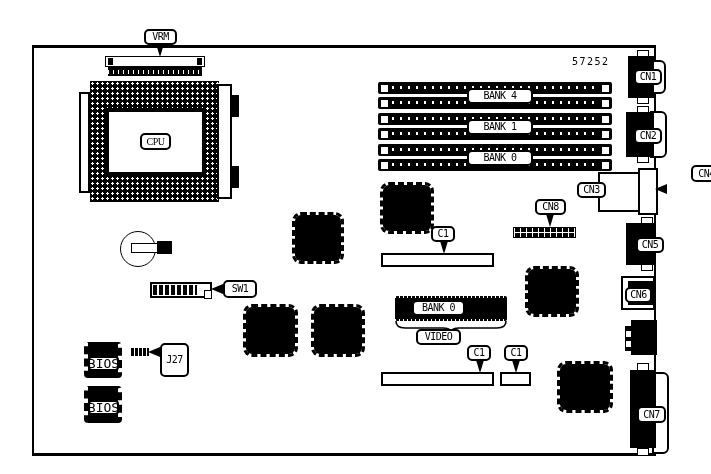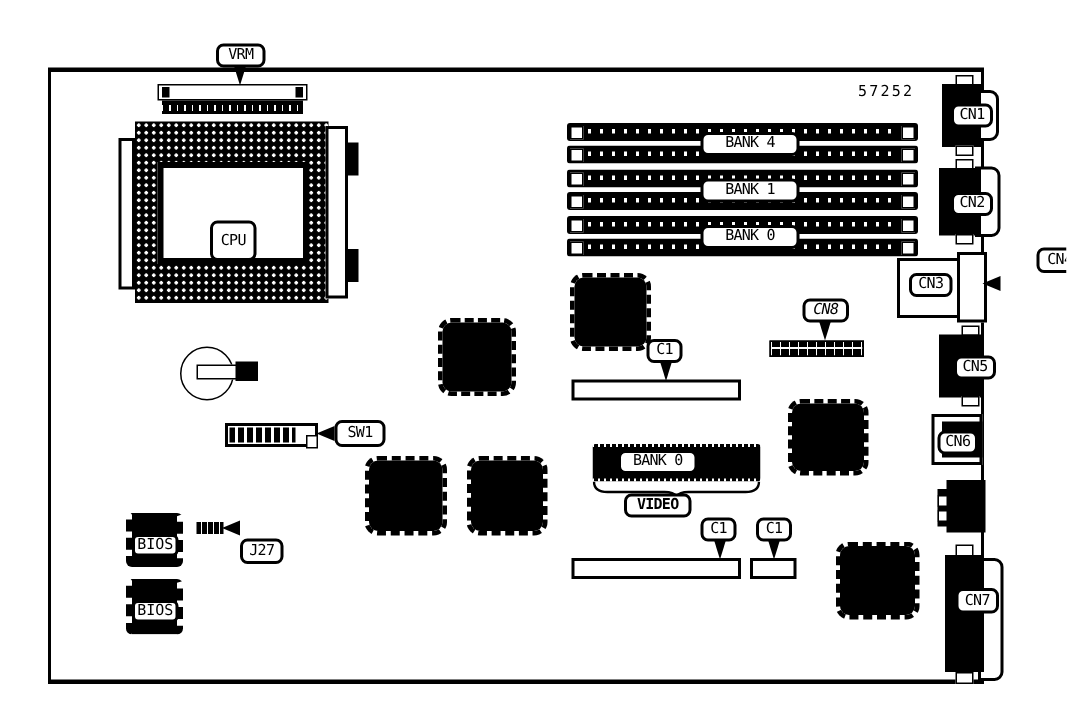--- a/index.html
+++ b/index.html
@@ -46,21 +46,21 @@
         background:#fff; border:1px solid #000; }
   .simm::before { left:2px; } .simm::after { right:2px; }
 
   
   .qfp { position:absolute; background:#000; background-clip:padding-box;
          border:3px dashed #000; border-radius:9px; }
   
   .dip { position:absolute; background:#000; background-clip:padding-box;
          border-left:4px dashed #000; border-right:4px dashed #000; border-radius:4px; }
   .chip-tag { position:absolute; display:flex; align-items:center; justify-content:center;
-         background:#fff; border:2px solid #000; border-radius:4px; font-size:10px; line-height:1; z-index:6; }
+         background:#fff; border:2px solid #000; border-radius:4px; font-size:13px; line-height:1; z-index:6; }
 
   
   .wslot { position:absolute; background:#fff; border:2px solid #000; }
 
   
   .hdr { position:absolute; background-color:#000; border:1px solid #000;
          background-image: repeating-linear-gradient(90deg, #fff 0 1px, rgba(0,0,0,0) 1px 6px),
                            linear-gradient(180deg, rgba(0,0,0,0) 40%, #fff 40%, #fff 55%, rgba(0,0,0,0) 55%); }
 
   
@@ -105,21 +105,21 @@
   <div class="pd" style="left:156px; top:44px;"></div>
   <div class="vrm-bar" style="left:105px; top:56px; width:100px; height:11px;"></div>
   <div class="pin-strip" style="left:108px; top:67px; width:94px; height:9px;"></div>
 
   <div class="cpu-socket" style="left:90px; top:81px; width:129px; height:121px;"></div>
   <div class="zif-strip" style="left:79px; top:92px; width:11px; height:101px;"></div>
   <div class="zif-strip" style="left:217px; top:84px; width:15px; height:115px;"></div>
   <div class="zif-pin" style="left:231px; top:95px; width:8px; height:22px;"></div>
   <div class="zif-pin" style="left:231px; top:166px; width:8px; height:22px;"></div>
   <div class="cpu-inner" style="left:105px; top:108px; width:101px; height:68px;"></div>
-  <div class="cal" style="left:140px; top:147px; width:31px; height:27px;">CPU</div>
+  <div class="cal" style="left:140px; top:133px; width:31px; height:17px;font-family:Liberation Serif, serif;">CPU</div>
 
   <div class="simm" style="left:378px; top:82px;  width:234px;"></div>
   <div class="simm" style="left:378px; top:97px;  width:234px;"></div>
   <div class="simm" style="left:378px; top:113px; width:234px;"></div>
   <div class="simm" style="left:378px; top:128px; width:234px;"></div>
   <div class="simm" style="left:378px; top:144px; width:234px;"></div>
   <div class="simm" style="left:378px; top:159px; width:234px;"></div>
   <div class="cal" style="left:467px; top:88px;  width:66px; height:16px;">BANK 4</div>
   <div class="cal" style="left:467px; top:119px; width:66px; height:16px;text-align:center;">BANK 1</div>
   <div class="cal" style="left:467px; top:150px; width:66px; height:16px;">BANK 0</div>
@@ -131,21 +131,21 @@
   <div class="cal" style="left:634px; top:69px; width:28px; height:16px;">CN1</div>
 
   <div class="tab" style="left:637px; top:106px; width:12px; height:7px;"></div>
   <div class="dsub" style="left:650px; top:111px; width:17px; height:47px;"></div>
   <div class="blk" style="left:626px; top:112px; width:28px; height:45px;"></div>
   <div class="tab" style="left:637px; top:156px; width:12px; height:7px;"></div>
   <div class="cal" style="left:634px; top:128px; width:28px; height:16px;">CN2</div>
 
   <div class="wbox" style="left:638px; top:168px; width:20px; height:47px;"></div>
   <div class="wbox" style="left:598px; top:172px; width:42px; height:40px;"></div>
-  <div class="cal" style="left:606px; top:182px; width:29px; height:16px;">CN3</div>
+  <div class="cal" style="left:577px; top:182px; width:29px; height:16px;">CN3</div>
   <div class="pl" style="left:655px; top:184px;"></div>
   <div class="cal" style="left:667px; top:165px; width:31px; height:17px;margin-left:24px;">CN4</div>
 
   <div class="tab" style="left:641px; top:217px; width:12px; height:7px;"></div>
   <div class="blk" style="left:626px; top:223px; width:30px; height:42px;"></div>
   <div class="tab" style="left:641px; top:264px; width:12px; height:7px;"></div>
   <div class="cal" style="left:636px; top:237px; width:28px; height:16px;">CN5</div>
 
   <div class="wbox" style="left:621px; top:276px; width:34px; height:34px;"></div>
   <div class="blk" style="left:628px; top:281px; width:27px; height:24px;"></div>
@@ -153,23 +153,23 @@
 
   <div class="blk" style="left:631px; top:320px; width:26px; height:35px;"></div>
   <div class="blk" style="left:625px; top:326px; width:8px; height:25px;"></div>
   <div class="tab" style="left:625px; top:330px; width:7px; height:8px;"></div>
   <div class="tab" style="left:625px; top:340px; width:7px; height:8px;"></div>
 
   <div class="tab" style="left:637px; top:363px; width:12px; height:8px;"></div>
   <div class="dsub" style="left:652px; top:372px; width:17px; height:82px;"></div>
   <div class="blk" style="left:630px; top:370px; width:26px; height:78px;"></div>
   <div class="tab" style="left:637px; top:448px; width:12px; height:8px;"></div>
-  <div class="cal" style="left:637px; top:392px; width:29px; height:17px;">CN7</div>
-
-  <div class="cal" style="left:535px; top:199px; width:31px; height:16px;font-style:italic;">CN8</div>
+  <div class="cal" style="left:637px; top:406px; width:29px; height:17px;">CN7</div>
+
+  <div class="cal" style="left:535px; top:199px; width:31px; height:16px;">CN8</div>
   <div class="pd" style="left:546px; top:214px;"></div>
   <div class="hdr" style="left:513px; top:227px; width:63px; height:11px;"></div>
 
   <div class="qfp" style="left:292px; top:212px; width:52px; height:52px;"></div>
   <div class="qfp" style="left:380px; top:182px; width:54px; height:52px;"></div>
   <div class="qfp" style="left:243px; top:304px; width:55px; height:53px;"></div>
   <div class="qfp" style="left:311px; top:304px; width:54px; height:53px;"></div>
   <div class="qfp" style="left:525px; top:266px; width:54px; height:51px;"></div>
   <div class="qfp" style="left:557px; top:361px; width:56px; height:52px;"></div>
 
@@ -185,33 +185,33 @@
   <div class="pd" style="left:512px; top:360px;"></div>
   <div class="wslot" style="left:500px; top:372px; width:31px; height:14px;"></div>
 
   <div class="vmod" style="left:395px; top:296px; width:112px; height:25px;"></div>
   <div class="cal" style="left:412px; top:300px; width:53px; height:16px;">BANK 0</div>
   <div class="abs" style="left:395px; top:321px; width:112px; height:10px; z-index:4;">
     <svg width="112" height="10" viewBox="0 0 112 10">
       <path d="M1,0 Q1,7 10,7 L48,7 Q54,7 56,10 Q58,7 64,7 L102,7 Q111,7 111,0" fill="none" stroke="#000" stroke-width="1.6"></path>
     </svg>
   </div>
-  <div class="cal" style="left:416px; top:329px; width:45px; height:16px;font-weight:bold;">VIDEO</div>
+  <div class="cal" style="left:416px; top:329px; width:45px; height:16px;">VIDEO</div>
 
   <div class="batt" style="left:120px; top:231px; width:36px; height:36px;"></div>
   <div class="batt-arm" style="left:131px; top:243px; width:28px; height:10px;"></div>
   <div class="batt-end" style="left:157px; top:241px; width:15px; height:13px;"></div>
 
   <div class="dipsw" style="left:150px; top:282px; width:62px; height:16px;"></div>
   <div class="tab" style="left:204px; top:290px; width:8px; height:9px;"></div>
   <div class="pl" style="left:211px; top:284px;"></div>
   <div class="cal" style="left:223px; top:280px; width:34px; height:18px;">SW1</div>
 
   <div class="jmp" style="left:131px; top:348px; width:18px; height:8px;"></div>
   <div class="pl" style="left:148px; top:347px;"></div>
-  <div class="cal" style="left:160px; top:343px; width:29px; height:17px;margin-top:16px;">J27</div>
+  <div class="cal" style="left:160px; top:343px; width:29px; height:34px;">J27</div>
 
   <div class="dip" style="left:84px; top:342px; width:38px; height:36px;"></div>
   <div class="chip-tag" style="left:88px; top:356px; width:31px; height:15px;">BIOS</div>
   <div class="dip" style="left:84px; top:386px; width:38px; height:37px;"></div>
   <div class="chip-tag" style="left:88px; top:400px; width:31px; height:15px;">BIOS</div>
 
 </div>
 
 </body></html>

